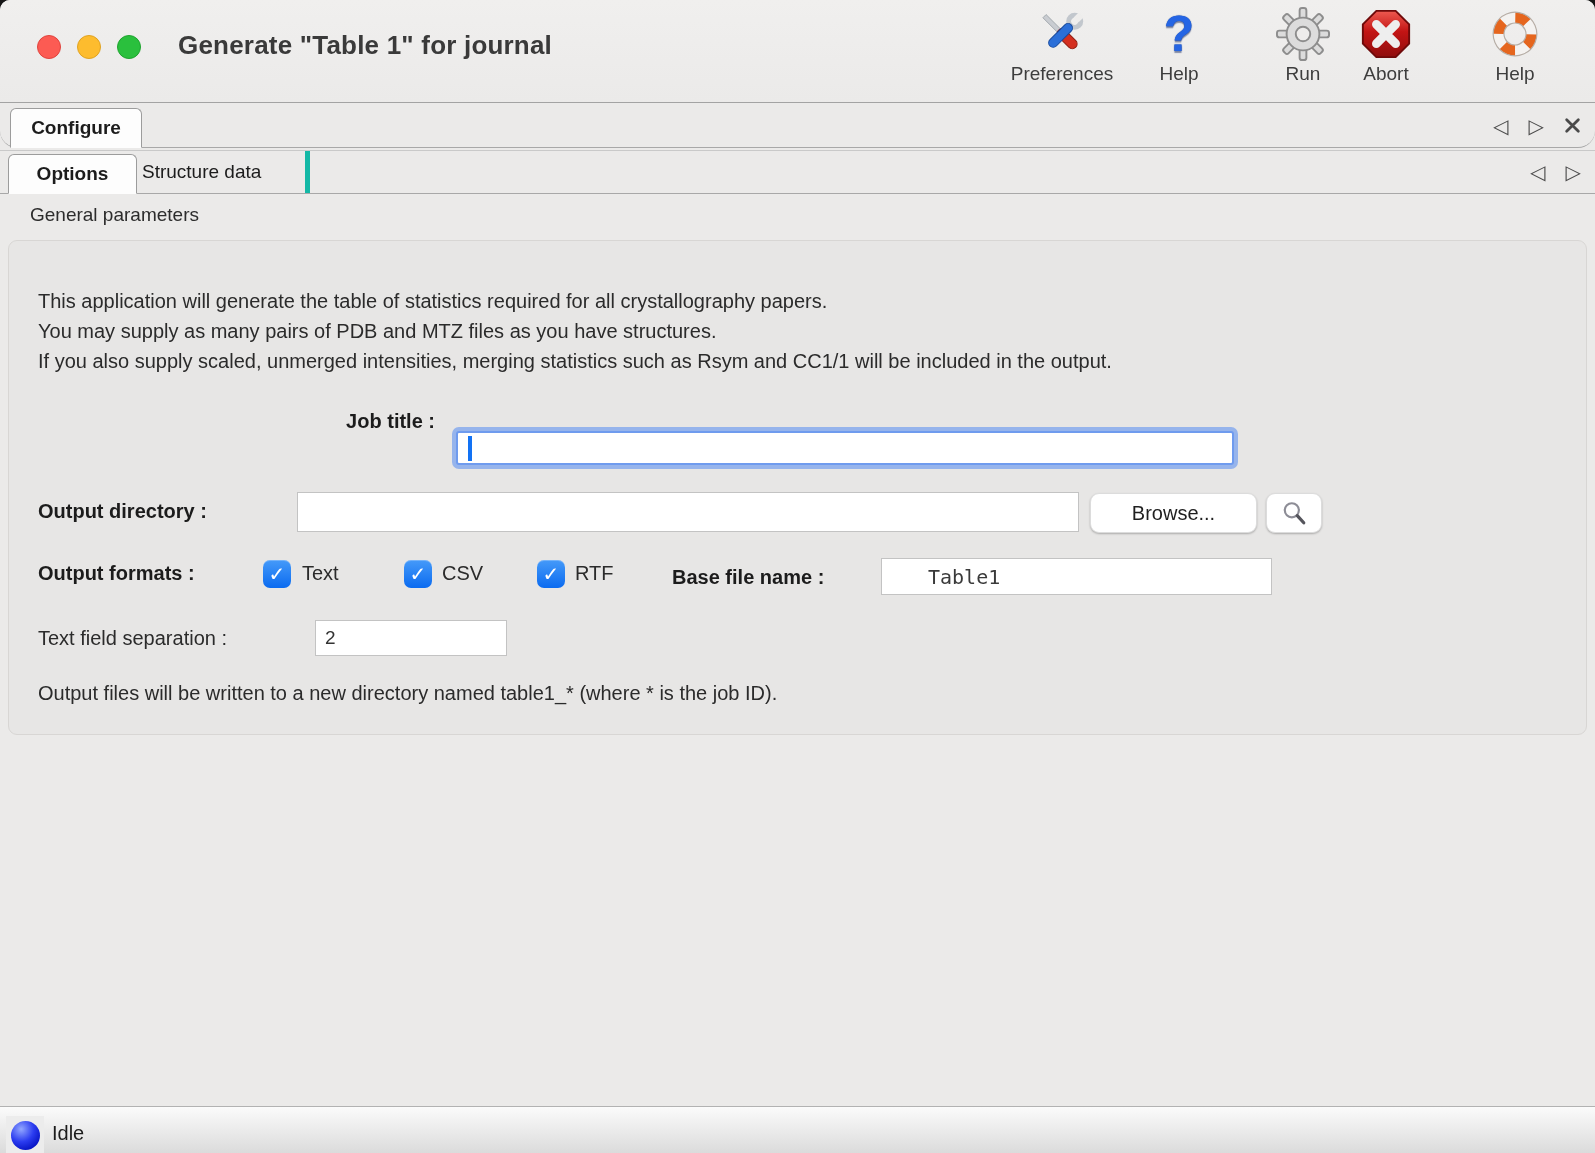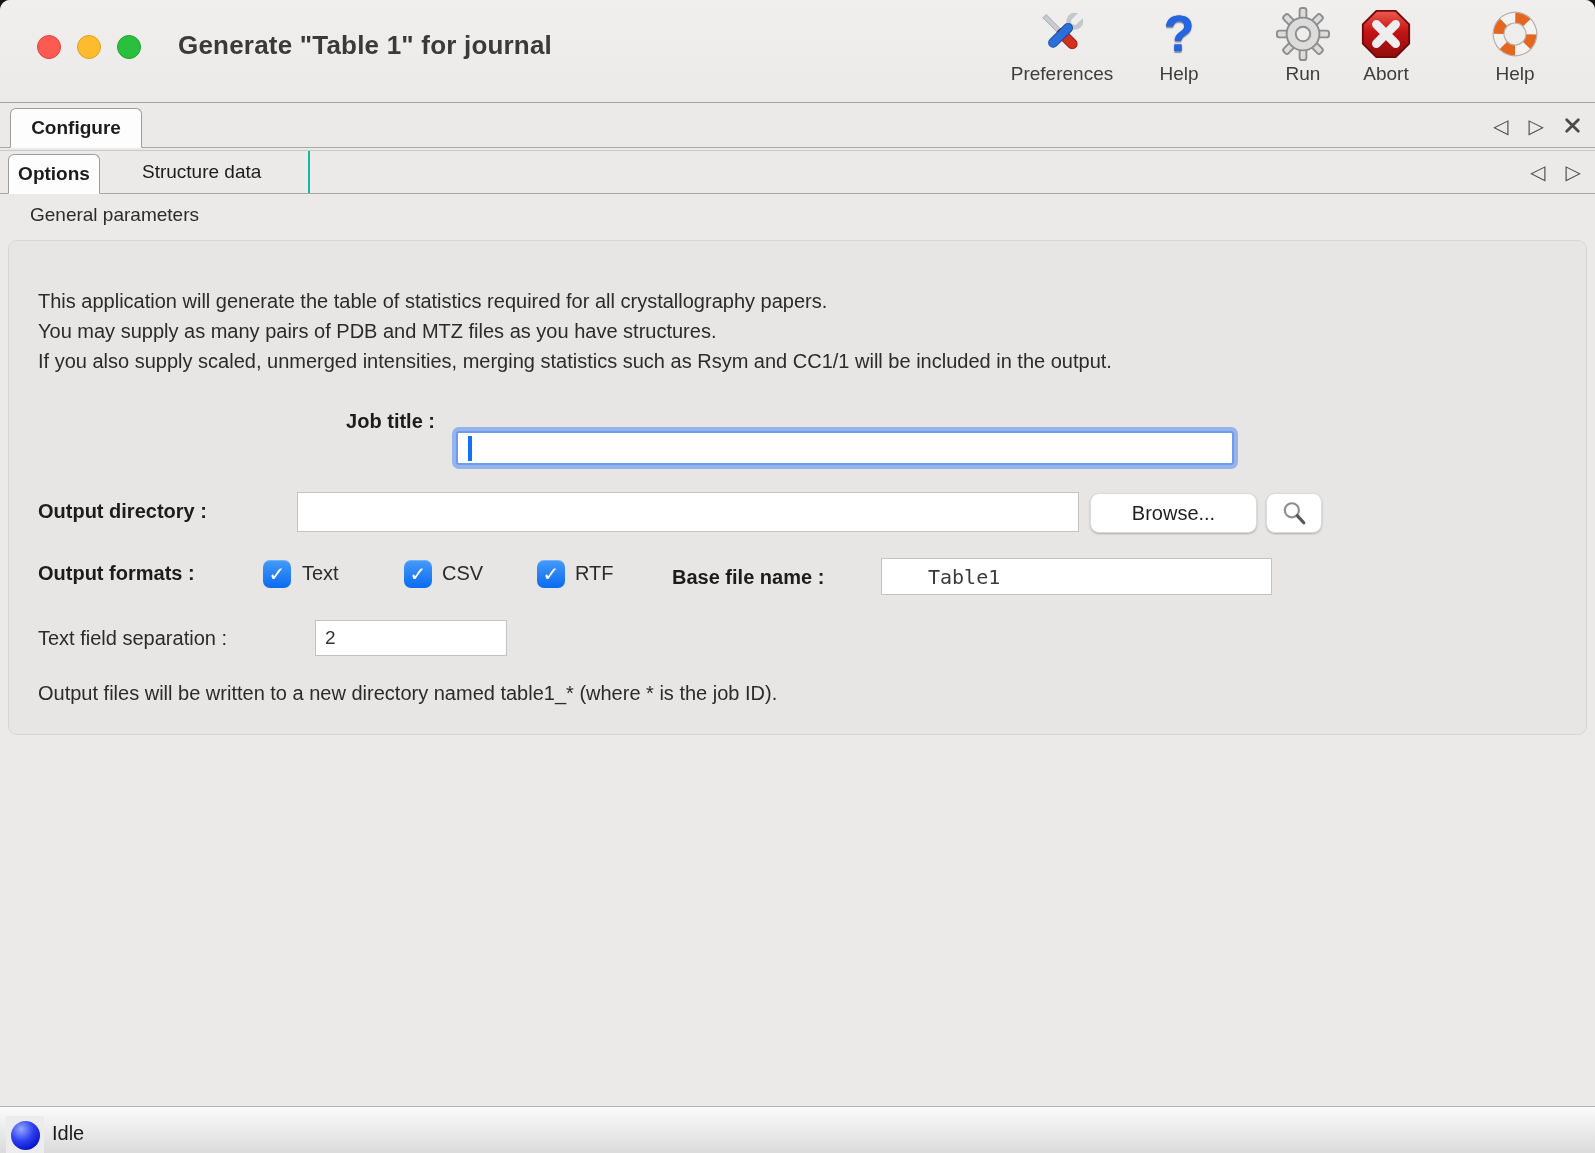--- a/index.html
+++ b/index.html
@@ -34,37 +34,37 @@
   .tb-icon { width:56px; height:56px; display:flex; align-items:center; justify-content:center; }
   .tb-label { font-size:19px; color:#3d3d3d; }
   .q-glyph {
     font-size:50px; font-weight:bold; color:#2565e4;
     text-shadow:0 2px 1px rgba(10,30,90,0.45), 0 0 1px #123c8f;
     line-height:56px;
   }
   
   .strip1 {
     position:absolute; top:104px; left:0; right:0; height:44px;
-    background:#ebeae9; border-bottom:1px solid #a8a8a8;
+    background:#ebeae9; border-bottom:1px solid #a8a8a8;border-radius:17px;
   }
   .strip2 {
     position:absolute; top:150px; left:0; right:0; height:44px;
     background:#ebeae9; border-top:1px solid #c9c9c9; border-bottom:1px solid #a8a8a8;
   }
   .tab-selected {
     position:absolute; bottom:-1px; height:40px;
     background:#fdfdfd; border:1px solid #9c9c9c; border-bottom:1px solid #fdfdfd;
     border-radius:6px 6px 0 0;
     display:flex; align-items:center; justify-content:center;
     font-size:19px; font-weight:bold; color:#1c1c1c;
   }
   .tab-plain {
     position:absolute; top:0; bottom:0; display:flex; align-items:center;
     padding:0 22px; font-size:19px; color:#1c1c1c;
-    border-right:2px solid #14b8a6;
+    border-right:5px solid #14b8a6;
   }
   .strip-ctrls {
     position:absolute; right:14px; top:0; height:100%;
     display:flex; align-items:center; gap:20px;
   }
   .nav-arrow { font-family:"DejaVu Sans", sans-serif; font-size:20px; color:#4b4b4b; line-height:1; }
   
   .section-label { position:absolute; left:30px; top:204px; font-size:19px; color:#2c2c2c; }
   .panel {
     position:absolute; left:8px; top:240px; width:1579px; height:495px;
@@ -218,21 +218,21 @@
       <span class="nav-arrow">▷</span>
       <span style="display:flex;">
         <svg width="17" height="17" viewBox="0 0 16 16">
           <path d="M2.5 2.5 L13.5 13.5 M13.5 2.5 L2.5 13.5" stroke="#4a4a4a" stroke-width="2.6" stroke-linecap="round"></path>
         </svg>
       </span>
     </div>
   </div>
 
   <div class="strip2">
-    <div class="tab-selected" style="left:8px; width:92px;">
+    <div class="tab-selected" style="left:8px; width:129px;">
       <span>Options</span>
     </div>
     <div class="tab-plain" style="left:120px; width:190px;">
       <span>Structure data</span>
     </div>
     <div class="strip-ctrls">
       <span class="nav-arrow">◁</span>
       <span class="nav-arrow">▷</span>
     </div>
   </div>

